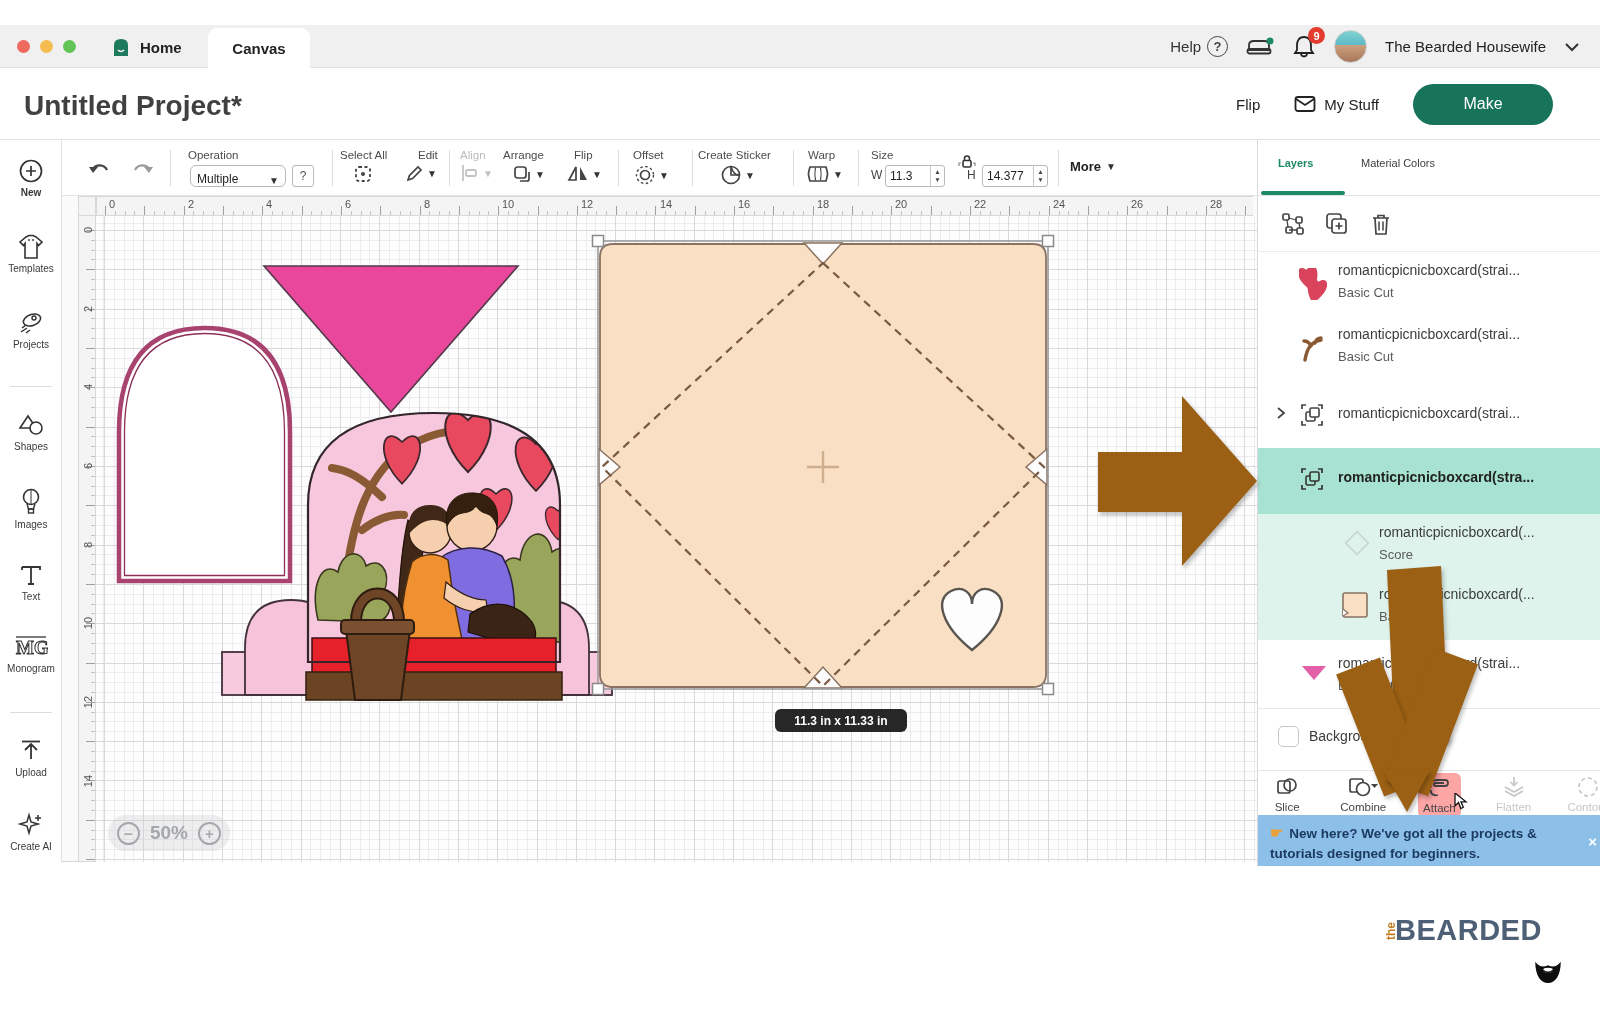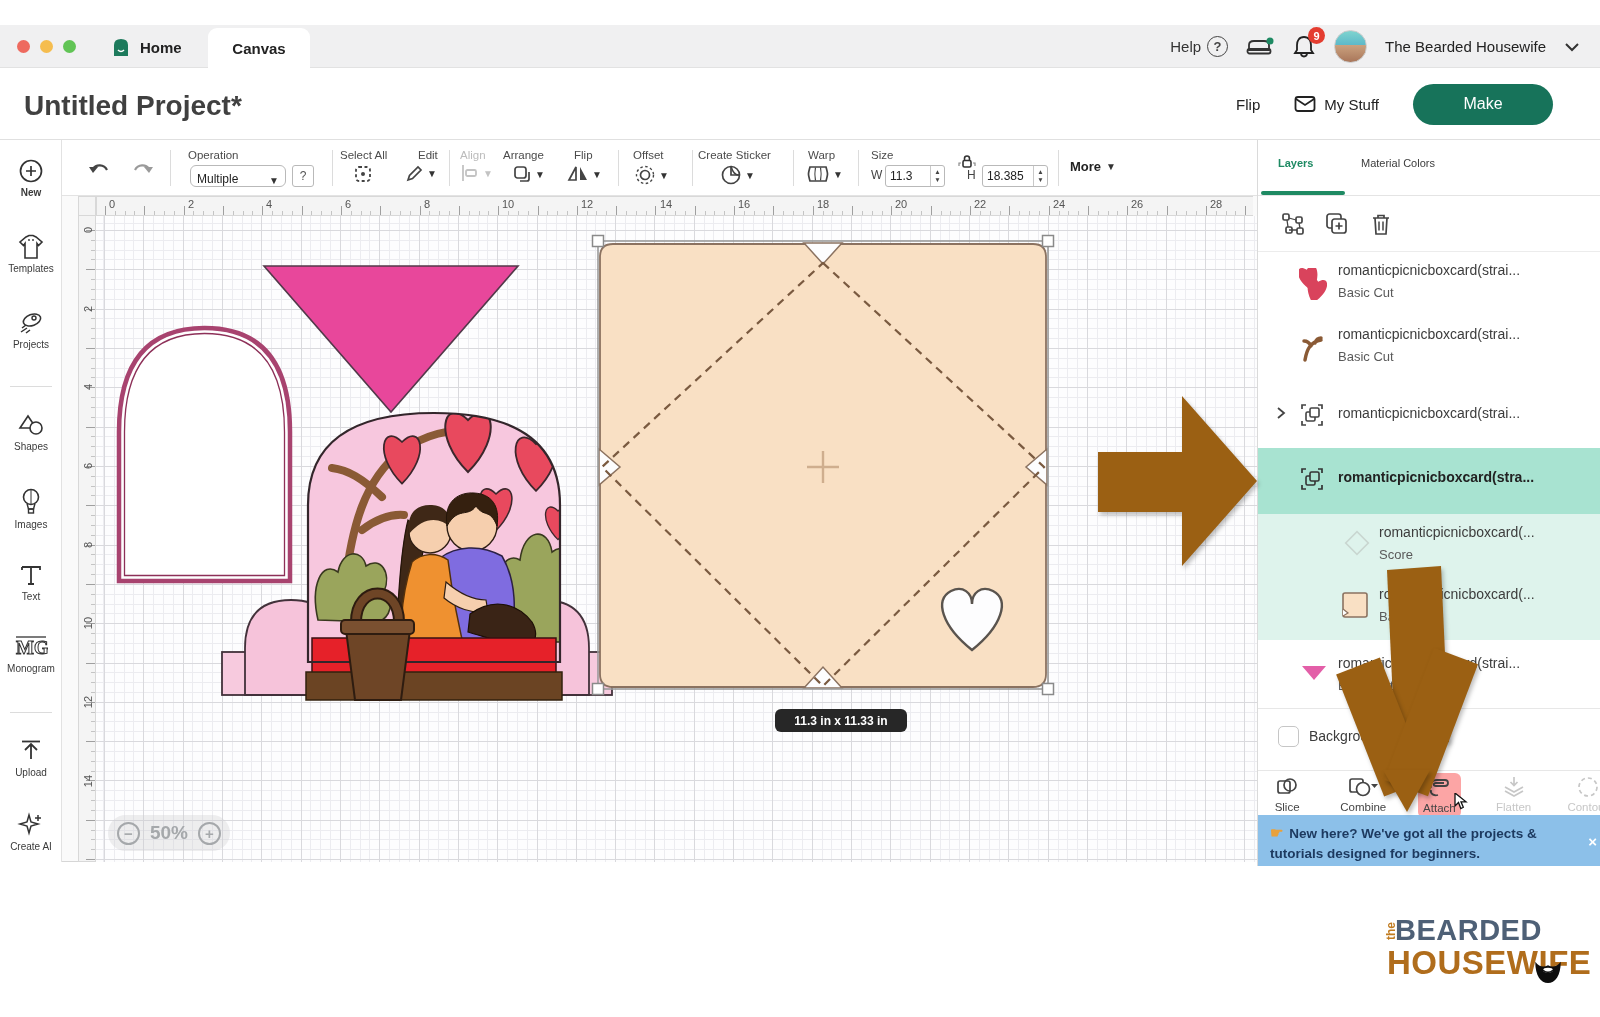--- a/index.html
+++ b/index.html
@@ -283,21 +283,21 @@
           <span>▼</span>
         </span>
     </div>
     <svg class="ic" style="position:absolute;left:896px;top:14px;" width="18" height="15" viewBox="0 0 18 15">
       <rect x="5" y="6.5" width="8" height="6.5" rx="1.5" fill="none" stroke="#333" stroke-width="1.6"></rect>
       <path d="M6.5,6.5 L6.5,4.5 Q6.5,2 9,2 Q11.5,2 11.5,4.5 L11.5,6.5" fill="none" stroke="#333" stroke-width="1.6"></path>
       <path d="M3,9 L1,9 L1,12 M15,9 L17,9 L17,12" fill="none" stroke="#888" stroke-width="1.2"></path>
     </svg>
     <span class="wh-lab" style="left:905px;">H</span>
     <div class="size-input" style="left:920px;width:66px;">
-      <span class="size-val">18.385</span>
+      <span class="size-val">14.377</span>
       <span class="stepper">
           <span>▲</span>
           <span>▼</span>
         </span>
     </div>
     <div class="tb-div" style="left:996px;"></div>
 
     <div class="more-wrap">
       <span>More</span>
       <span class="caret">▼</span>
@@ -634,21 +634,20 @@
     <div class="banner">
       <span class="point">☛</span>
       <span>New here? We've got all the projects &amp; tutorials designed for beginners.</span>
       <span class="banner-close">×</span>
     </div>
   </div>
 
   <div class="logo">
     <span class="the">the</span>
     <span class="l1">BEARDED</span>
-    <span class="l2">HOUSEWIFE</span>
     <svg class="ic" style="position:absolute;left:148px;top:48px;" width="34" height="34" viewBox="0 0 24 24">
       <path d="M3,4 C3,14 7,19 12,19 C17,19 21,14 21,4 C18,8 15,8 12,6.5 C9,8 6,8 3,4 Z" fill="#0d0d0d"></path>
       <ellipse cx="12" cy="10" rx="3.4" ry="1.7" fill="#fff"></ellipse>
       <path d="M8.5,10 Q12,13 15.5,10" fill="none" stroke="#0d0d0d" stroke-width="1"></path>
     </svg>
   </div>
 
   <svg class="arrows-svg" viewBox="0 0 1600 1017">
     <polygon points="1098,452 1182,452 1182,396 1257,481 1182,566 1182,512 1098,512" fill="#9b6013"></polygon>
     <g>

